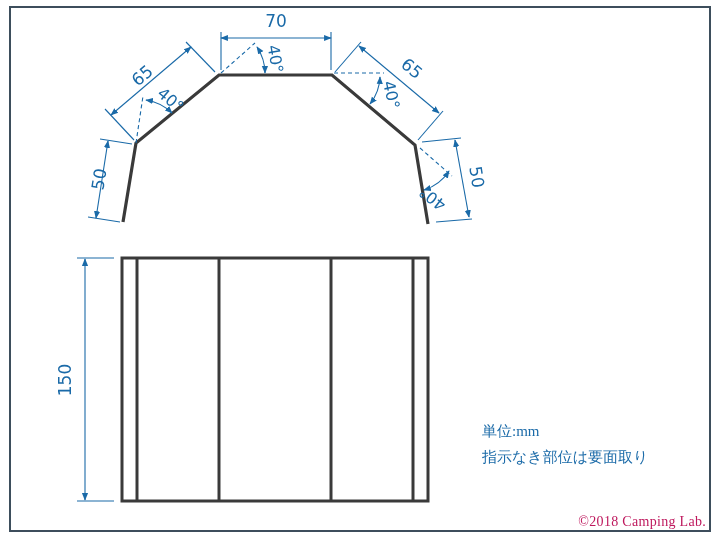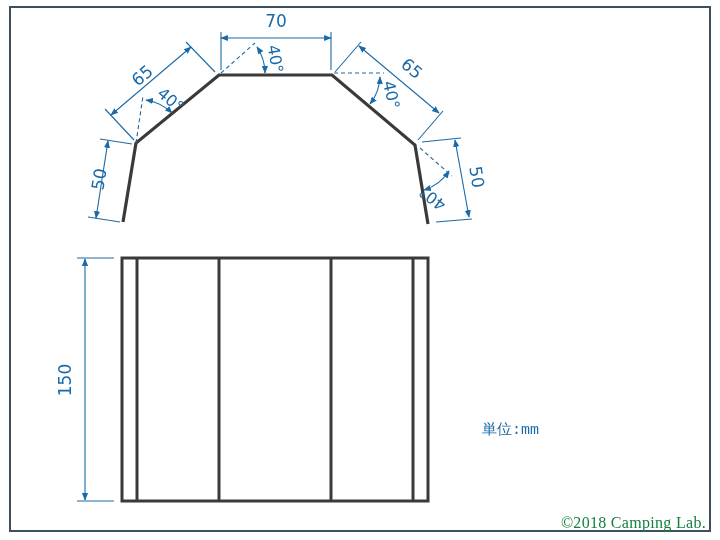--- a/index.html
+++ b/index.html
@@ -1,22 +1,22 @@
 <!DOCTYPE html>
 <html><head>
   <meta charset="utf-8">
   <style>
     html, body { margin: 0; padding: 0; background: #ffffff; }
     body { width: 720px; height: 540px; position: relative; overflow: hidden; font-family: "DejaVu Sans", sans-serif; }
     .frame { position: absolute; left: 9px; top: 6px; width: 702px; height: 526px; border: 2px solid #3d4e5c; box-sizing: border-box; }
     svg.drawing { position: absolute; left: 0; top: 0; }
     .dim-text { fill: #1a6aa8; font-family: "DejaVu Sans", sans-serif; font-size: 17px; }
-    .notes { position: absolute; left: 482px; top: 418px; color: #1a6aa8; font-family: Liberation Mono, monospace; font-size: 15px; line-height: 26px; }
+    .notes { position: absolute; left: 482px; top: 418px; color: #1a6aa8; font-family: Liberation Serif, serif; font-size: 15px; line-height: 26px; }
     .notes div { white-space: nowrap; }
-    .copyright { position: absolute; right: 14px; top: 514px; color: #15803d; font-family: "Liberation Serif", "DejaVu Serif", serif; font-size: 16px; letter-spacing: 0.3px; }
+    .copyright { position: absolute; right: 14px; top: 514px; color: #be185d; font-family: "Liberation Serif", "DejaVu Serif", serif; font-size: 14px; letter-spacing: 0.3px; }
   </style>
 </head>
 <body>
 
 <div class="frame"></div>
 
 <svg class="drawing" width="720" height="540" viewBox="0 0 720 540">
   <defs>
     <marker id="arr" viewBox="0 0 10 10" refX="9" refY="5" markerWidth="7" markerHeight="7" orient="auto-start-reverse">
       <path d="M0,1 L10,5 L0,9 z" fill="#1a6aa8"></path>
@@ -86,15 +86,16 @@
   <g stroke="#1a6aa8" stroke-width="1.1" fill="none">
     <line x1="77" y1="258" x2="114" y2="258"></line>
     <line x1="77" y1="501" x2="114" y2="501"></line>
     <line x1="85" y1="259" x2="85" y2="500" marker-start="url(#arr)" marker-end="url(#arr)"></line>
   </g>
   <text class="dim-text" transform="translate(71,380) rotate(-90)" text-anchor="middle">150</text>
 </svg>
 
 <div class="notes">
   <div>単位:mm</div>
+  <div>指示なき部位は要面取り</div>
 </div>
 
 <div class="copyright">©2018 Camping Lab.</div>
 
 </body></html>

